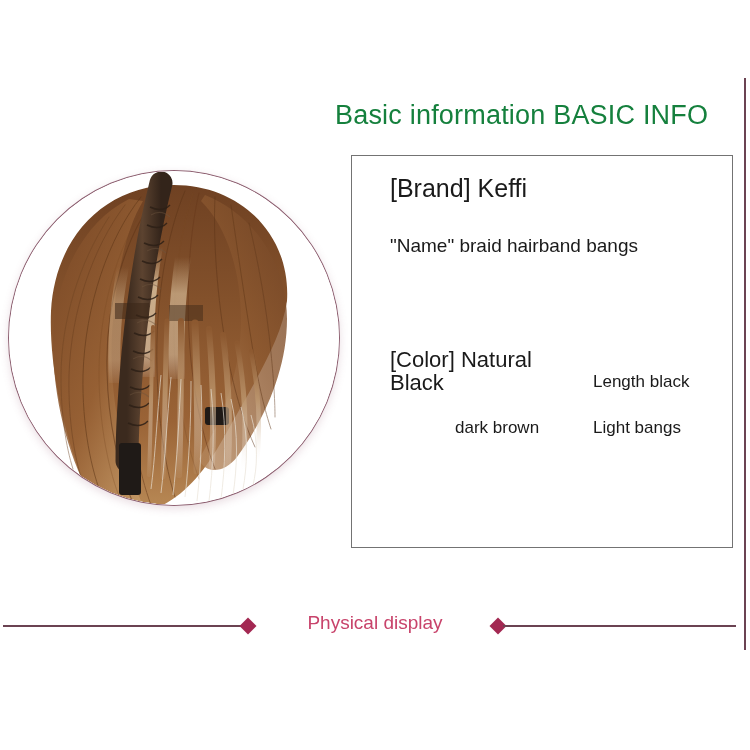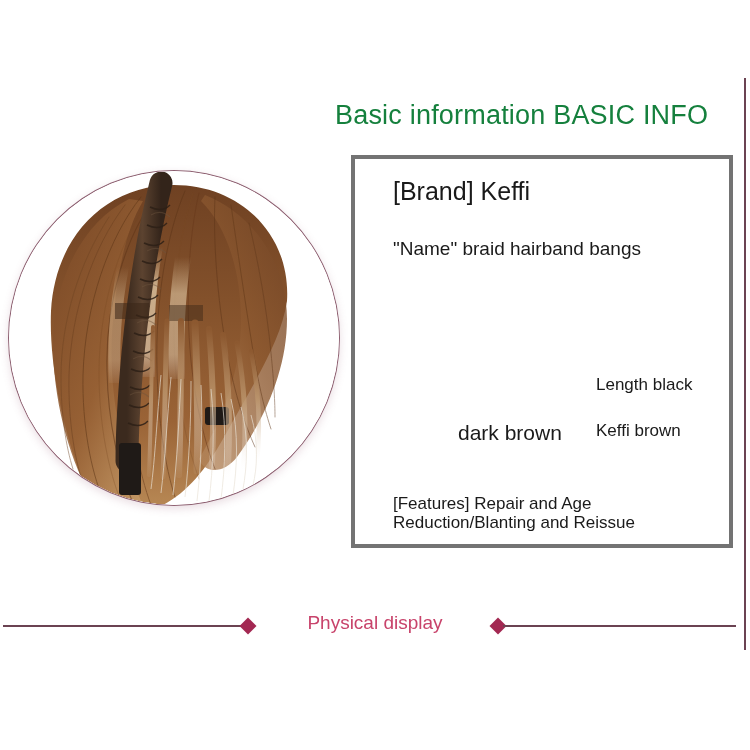--- a/index.html
+++ b/index.html
@@ -58,38 +58,38 @@
     border-radius: 50%;
   }
 
   
   .info-box {
     position: absolute;
     left: 351px;
     top: 155px;
     width: 382px;
     height: 393px;
-    border: 4px solid #737373;
+    border: 1px solid #737373;
     background: #ffffff;
     box-sizing: border-box;
   }
   .info-body {
     position: relative;
     width: 100%;
     height: 100%;
     color: #1a1a1a;
   }
   .line { position: absolute; white-space: nowrap; }
 
   .l-brand    { left: 38px; top: 18px;  font-size: 25px; }
   .l-name     { left: 38px; top: 79px;  font-size: 19px; }
   .l-length   { left: 38px; top: 142px; font-size: 22px; }
   .l-color    { left: 38px; top: 192px; font-size: 22px; width: 190px; white-space: normal; line-height: 1.05; }
   .l-brownblk { left: 241px; top: 216px; font-size: 17px; }
-  .l-darkbrwn { left: 103px; top: 262px; font-size: 21px; }
+  .l-darkbrwn { left: 103px; top: 262px; font-size: 17px; }
   .l-ltbrown  { left: 241px; top: 262px; font-size: 17px; }
   .l-features { left: 38px; top: 335px; font-size: 17px; line-height: 1.12; width: 300px; white-space: normal; }
 
   
   .divider {
     position: absolute;
     left: 0;
     top: 625px;
     width: 750px;
     height: 2px;
@@ -272,28 +272,28 @@
   </div>
 </div>
 
 <div class="info-box">
   <div class="info-body">
     <div class="line l-brand">[Brand] Keffi</div>
 
     <div class="line l-name">"Name" braid hairband bangs</div>
 
 
+    <div class="line l-color">[Color] Natural Black</div>
 
     <div class="line l-brownblk">Length black</div>
 
     <div class="line l-darkbrwn">dark brown</div>
 
-    <div class="line l-ltbrown">Keffi brown</div>
-
-    <div class="line l-features">[Features] Repair and Age Reduction/Blanting and Reissue</div>
+    <div class="line l-ltbrown">Light bangs</div>
+
   </div>
 </div>
 
 <div class="divider">
   <div class="div-line left"></div>
   <div class="diamond left"></div>
   <div class="diamond right"></div>
   <div class="div-line right"></div>
 </div>
 <div class="divider-label">Physical display</div>

